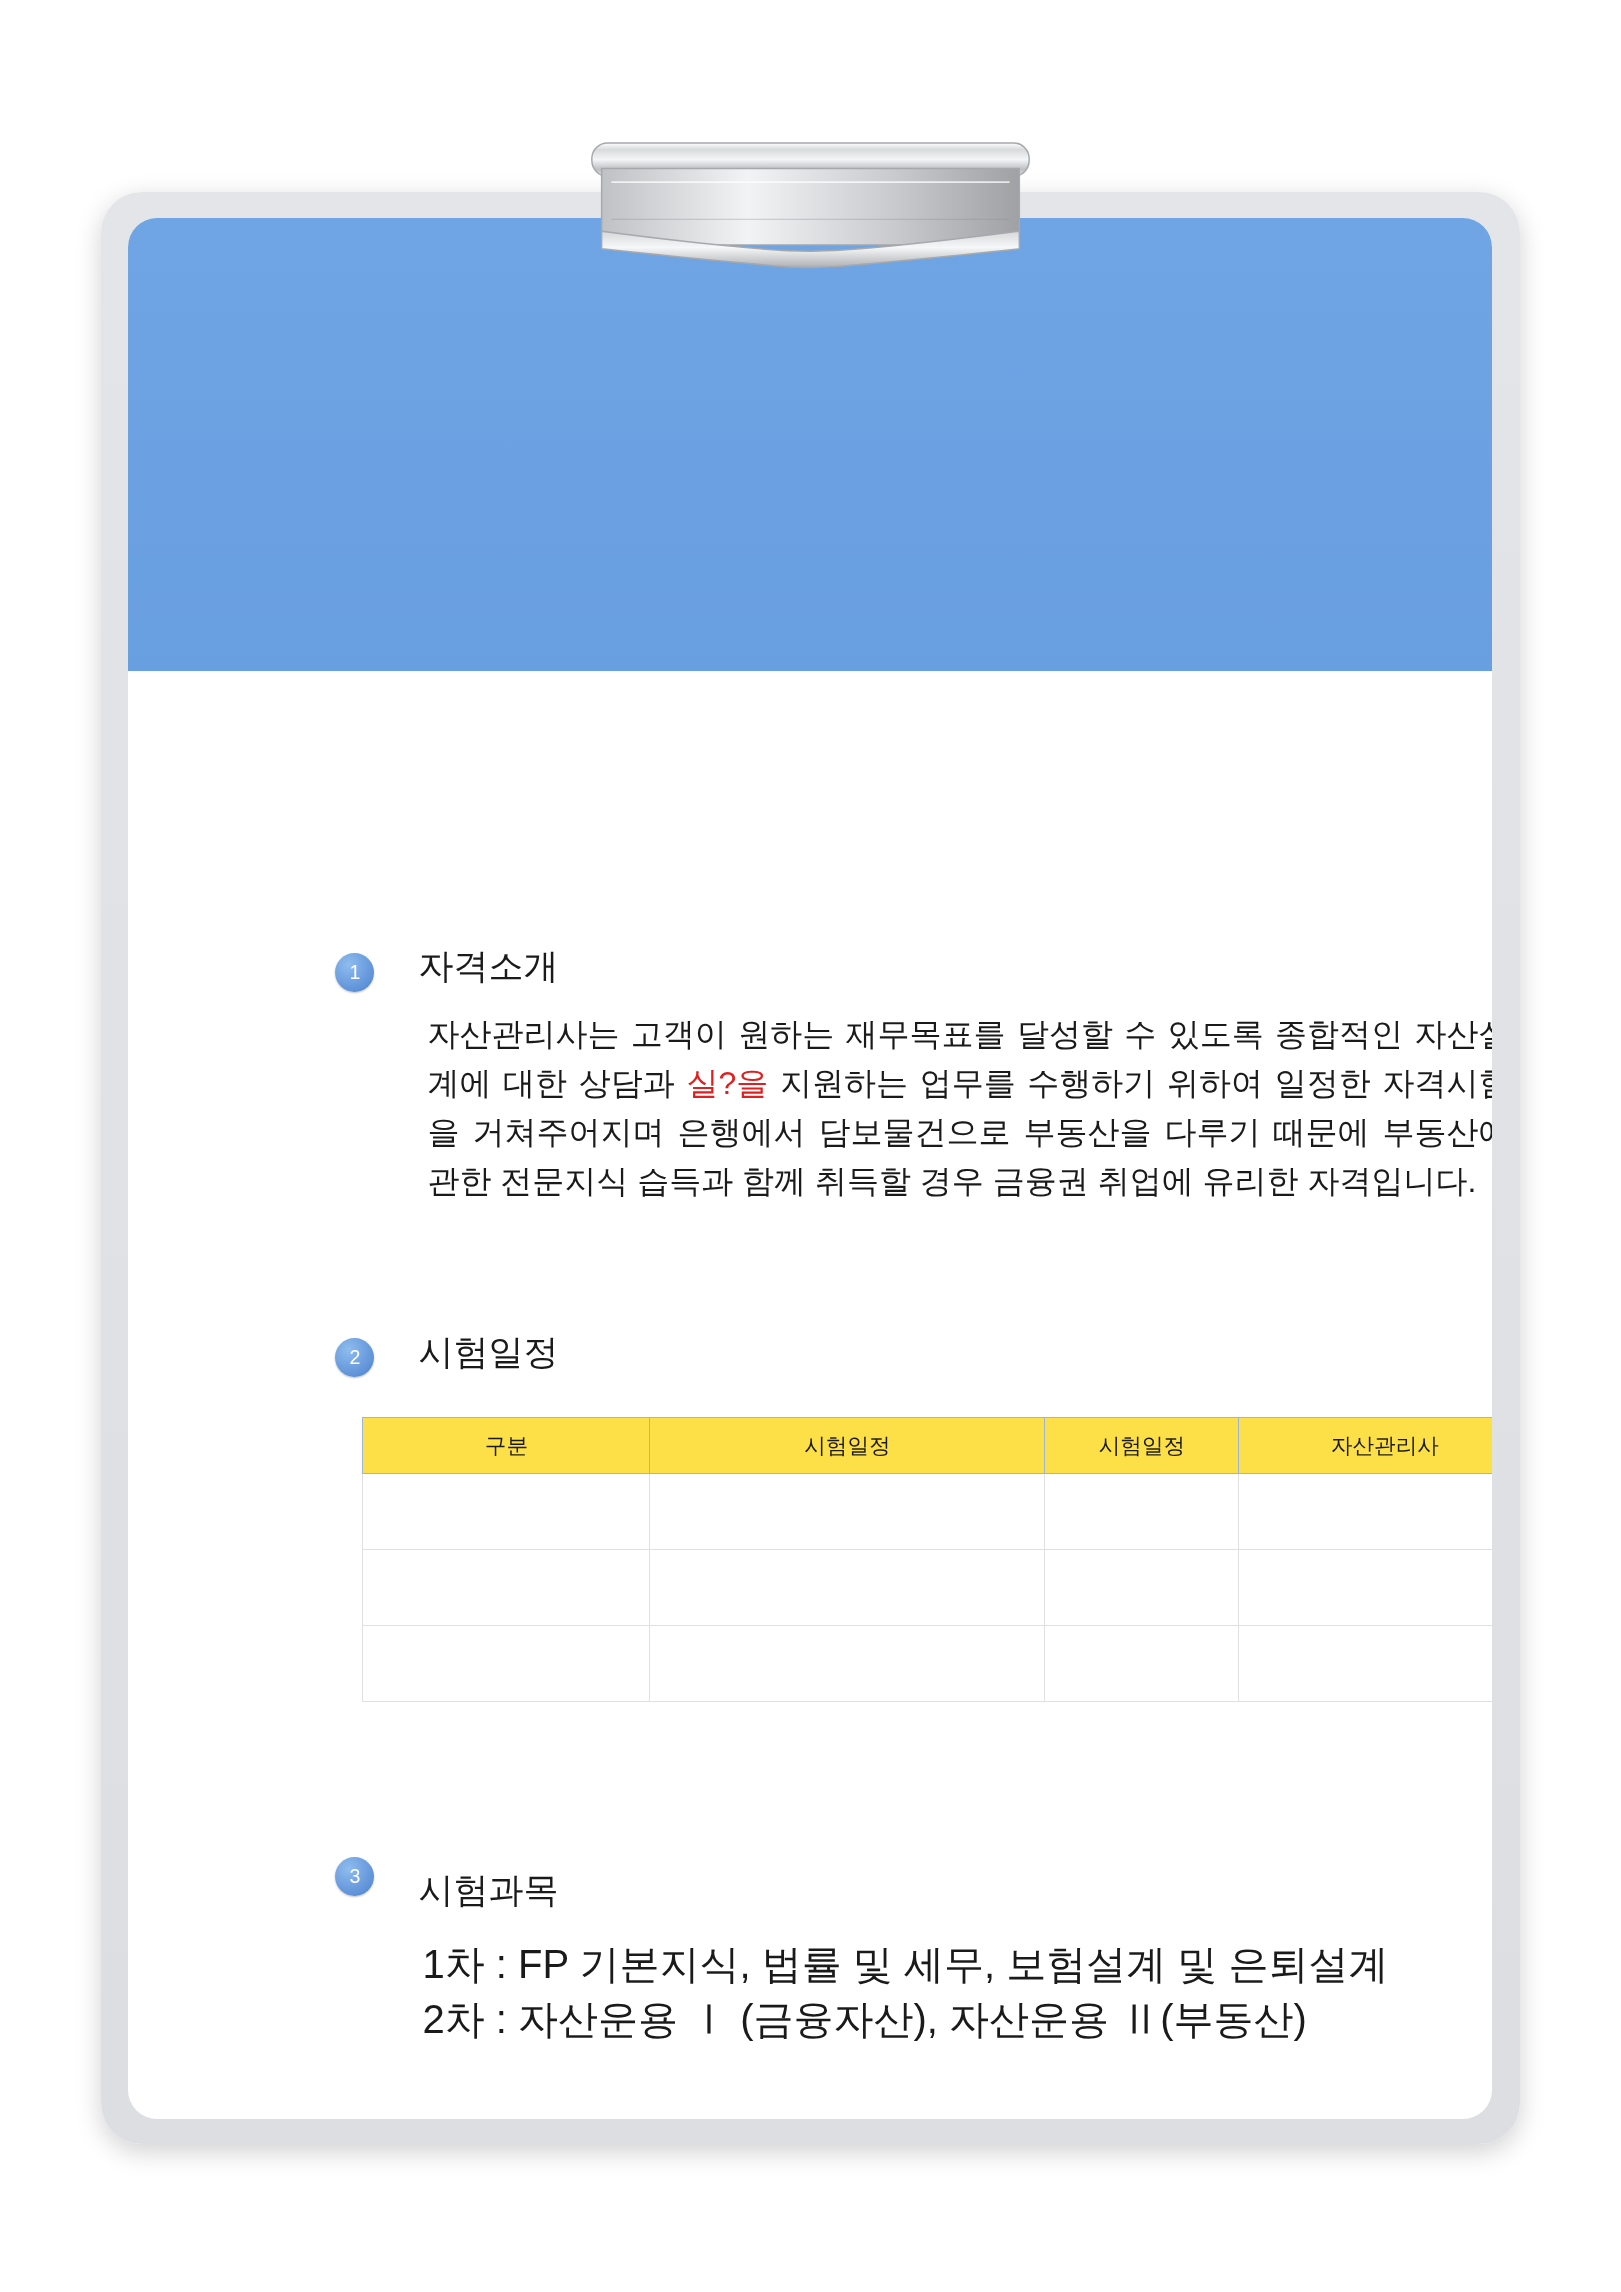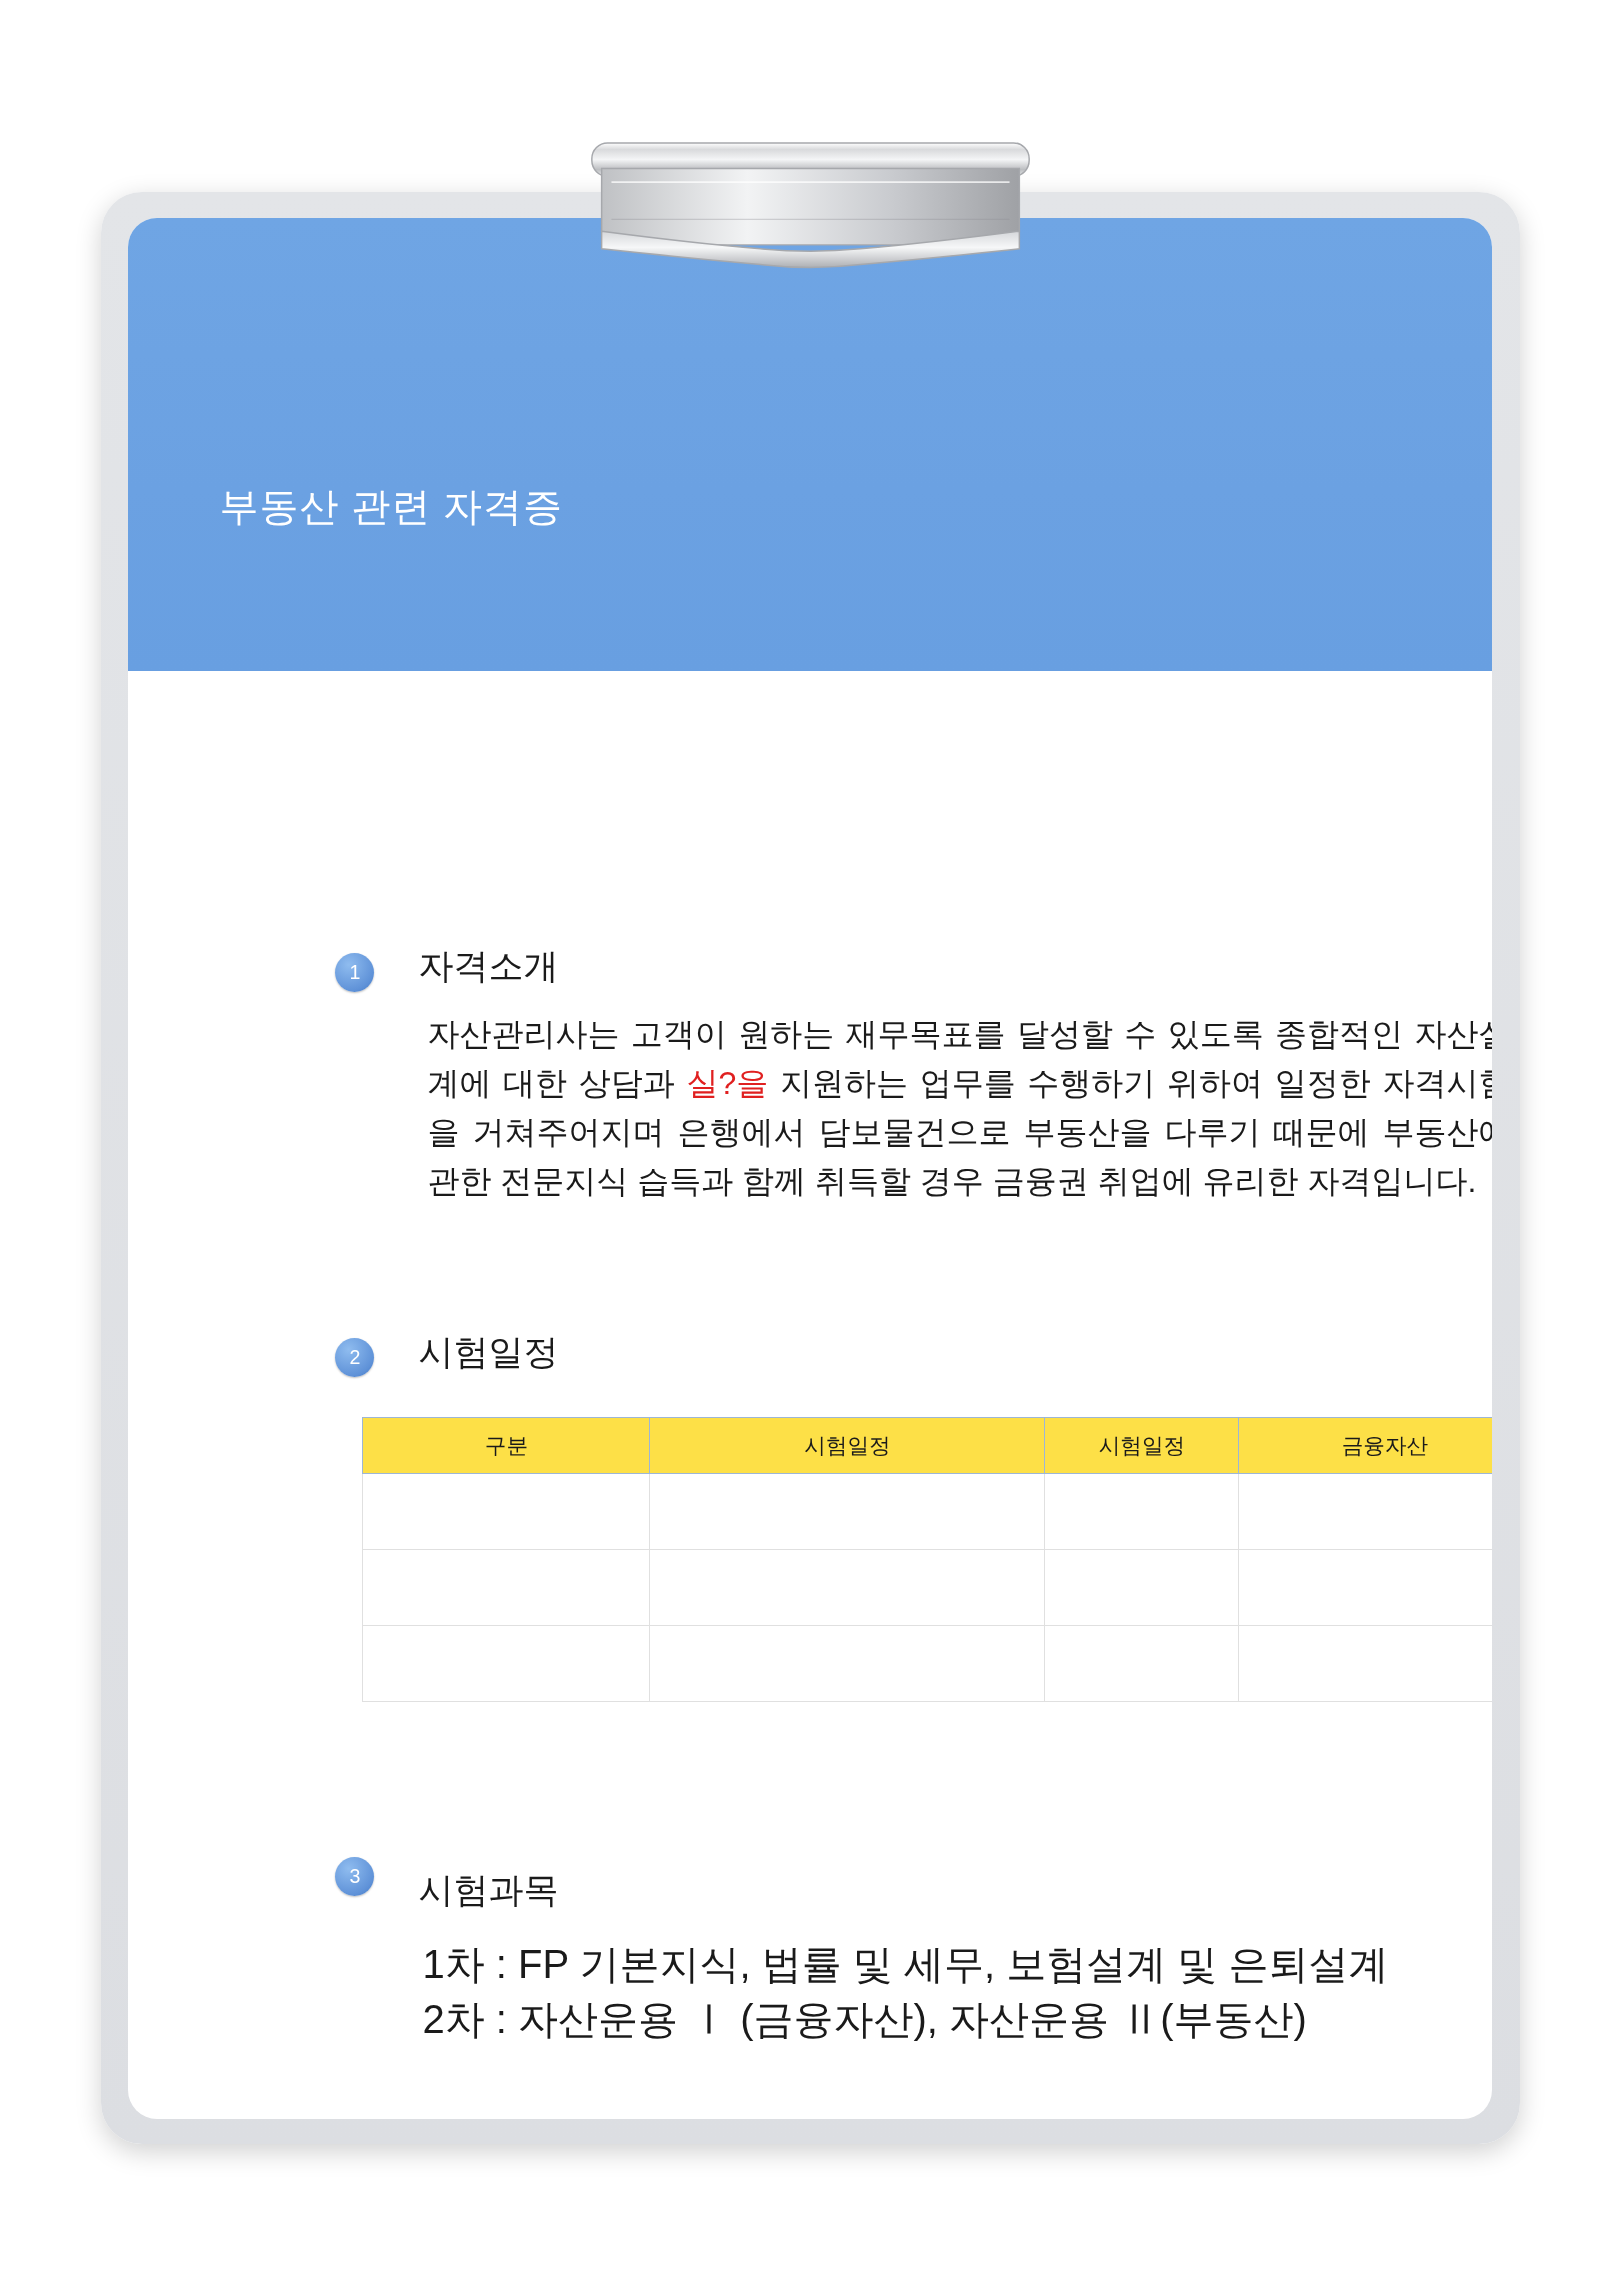--- a/index.html
+++ b/index.html
@@ -143,40 +143,39 @@
     color: #1a1a1a;
   }
 </style>
 </head>
 <body>
 
 <div class="clipboard">
   <div class="paper">
 
     <div class="header">
-      <div class="header-sub">부동산 관련 자격증</div>
     </div>
 
     <div class="sec-badge" style="left:207px; top:735px;">1</div>
     <div class="sec-title" style="left:290px; top:725px;">자격소개</div>
 
     <div class="intro">
       <span>자산관리사는 고객이 원하는 재무목표를 달성할 수 있도록 종합적인 자산설계에 대한 상담과 </span><span class="hl">실?을</span><span> 지원하는 업무를 수행하기 위하여 일정한 자격시험을 거쳐주어지며 은행에서 담보물건으로 부동산을 다루기 때문에 부동산에 관한 전문지식 습득과 함께 취득할 경우 금융권 취업에 유리한 자격입니다.</span>
     </div>
 
     <div class="sec-badge" style="left:207px; top:1120px;">2</div>
     <div class="sec-title" style="left:290px; top:1111px;">시험일정</div>
 
     <table class="sched-table">
       <thead>
         <tr>
           <th style="width:284px;">구분</th>
           <th style="width:392px;">시험일정</th>
           <th style="width:191px;">시험일정</th>
-          <th style="width:289px;">금융자산</th>
+          <th style="width:289px;">자산관리사</th>
         </tr>
       </thead>
       <tbody>
         <tr>
           <td></td>
           <td></td>
           <td></td>
           <td></td>
         </tr>
         <tr>

